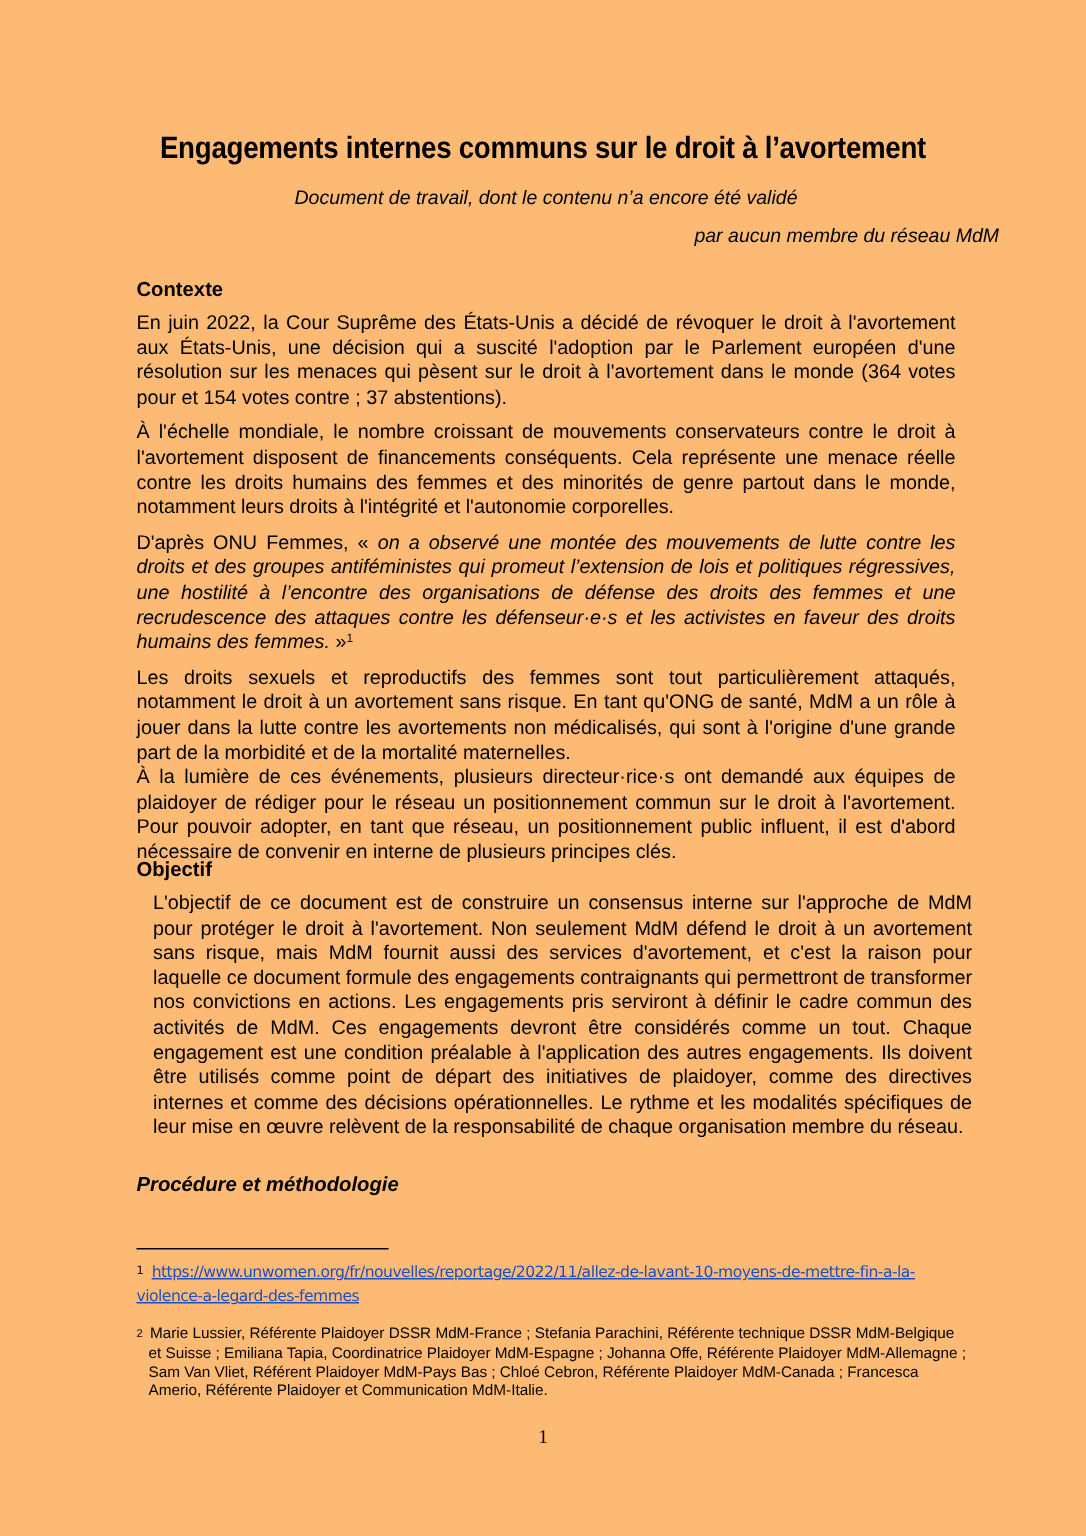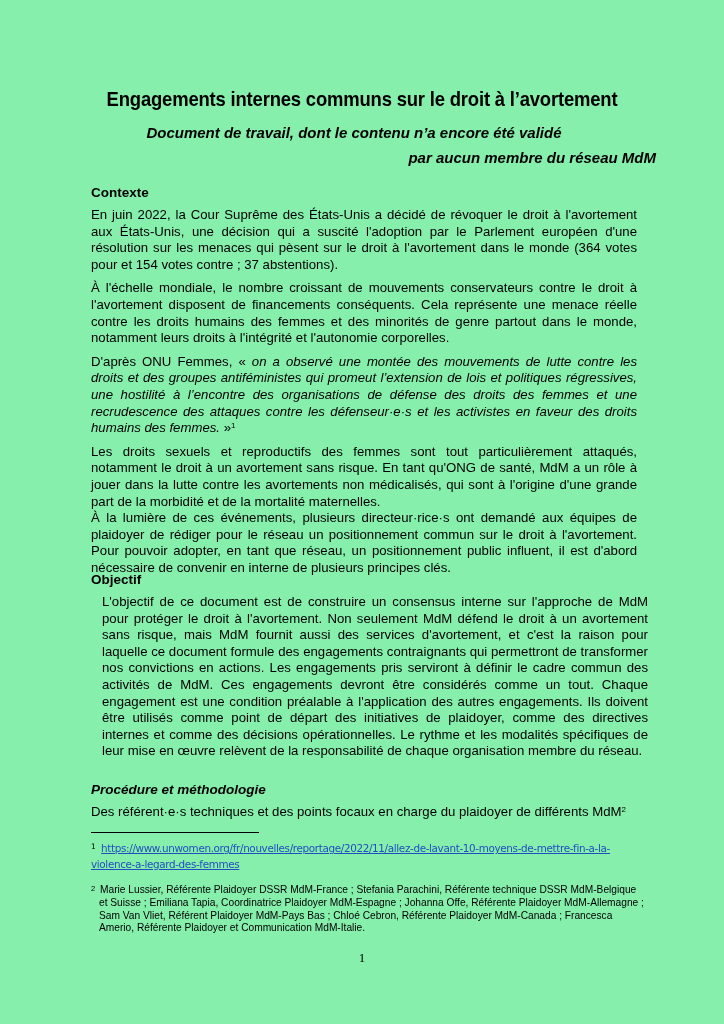--- a/index.html
+++ b/index.html
@@ -1,22 +1,22 @@
 <!DOCTYPE html>
 <html><head>
 <meta charset="utf-8">
 <style>
   html, body { margin: 0; padding: 0; background: #ffffff; }
   body { width: 724px; height: 1024px; position: relative; overflow: hidden; color: #000; }
-  .page { position: absolute; left: 0; top: 0; width: 724px; height: 1024px; background: #86efac; }
+  .page { position: absolute; left: 0; top: 0; width: 724px; height: 1024px; background: #fdba74; }
   .title { position: absolute; left: 60px; width: 604px; top: 87px; text-align: center;
            font-family: "Liberation Sans", sans-serif; font-weight: bold; font-size: 20.5px;
            transform: scaleX(0.9); transform-origin: center; letter-spacing: -0.2px; }
-  .subtitle { position: absolute; left: 52px; width: 604px; text-align: center;
-              font-family: "Liberation Sans", sans-serif; font-weight: bold; font-style: italic; font-size: 15px; }
+  .subtitle { position: absolute; left: 62px; width: 604px; text-align: center;
+              font-family: "Liberation Sans", sans-serif; font-weight: normal; font-style: italic; font-size: 13px; }
   .sub1 { top: 124px; }
   .sub2 { top: 149px; text-align: right; }
   h2 { position: absolute; left: 91px; margin: 0; font-family: "Liberation Sans", sans-serif;
        font-weight: bold; font-size: 13.5px; }
   p.body { margin: 0; font-size: 13.2px; line-height: 16.6px; text-align: justify; }
   .block { position: absolute; left: 91px; width: 546px; font-family: "Liberation Sans", sans-serif; }
   sup { font-size: 8px; vertical-align: top; position: relative; top: -2px; }
   .fn-rule { position: absolute; left: 91px; top: 832px; width: 168px; height: 1px; background: #000; }
   .fn { position: absolute; left: 91px; width: 546px; font-family: "Liberation Sans", sans-serif; font-size: 10.2px; line-height: 12.8px; }
   .fn1 { top: 840px; font-family: "DejaVu Sans", sans-serif; font-size: 10.4px; line-height: 16px; }
@@ -43,23 +43,20 @@
     <p class="body" style="margin-top:7px;">Les droits sexuels et reproductifs des femmes sont tout particulièrement attaqués, notamment le droit à un avortement sans risque. En tant qu'ONG de santé, MdM a un rôle à jouer dans la lutte contre les avortements non médicalisés, qui sont à l'origine d'une grande part de la morbidité et de la mortalité maternelles.</p>
     <p class="body" style="margin-top:0;">À la lumière de ces événements, plusieurs directeur·rice·s ont demandé aux équipes de plaidoyer de rédiger pour le réseau un positionnement commun sur le droit à l'avortement. Pour pouvoir adopter, en tant que réseau, un positionnement public influent, il est d'abord nécessaire de convenir en interne de plusieurs principes clés.</p>
   </div>
 
   <h2 style="top:572px;">Objectif</h2>
   <div class="block" style="top:594px;margin-left:11px;">
     <p class="body">L'objectif de ce document est de construire un consensus interne sur l'approche de MdM pour protéger le droit à l'avortement. Non seulement MdM défend le droit à un avortement sans risque, mais MdM fournit aussi des services d'avortement, et c'est la raison pour laquelle ce document formule des engagements contraignants qui permettront de transformer nos convictions en actions. Les engagements pris serviront à définir le cadre commun des activités de MdM. Ces engagements devront être considérés comme un tout. Chaque engagement est une condition préalable à l'application des autres engagements. Ils doivent être utilisés comme point de départ des initiatives de plaidoyer, comme des directives internes et comme des décisions opérationnelles. Le rythme et les modalités spécifiques de leur mise en œuvre relèvent de la responsabilité de chaque organisation membre du réseau.</p>
   </div>
 
   <h2 style="top:782px;font-style:italic;">Procédure et méthodologie</h2>
-  <div class="block" style="top:804px;">
-    <p class="body" style="text-align:left;"><span>Des référent·e·s techniques et des points focaux en charge du plaidoyer de différents MdM</span><sup>2</sup></p>
-  </div>
 
   <div class="fn-rule"></div>
   <div class="fn fn1">
     <span class="fn-num">1</span>
     <a>https://www.unwomen.org/fr/nouvelles/reportage/2022/11/allez-de-lavant-10-moyens-de-mettre-fin-a-la-violence-a-legard-des-femmes</a>
   </div>
   <div class="fn fn2">
     <span class="fn-num">2</span>
     <span>Marie Lussier, Référente Plaidoyer DSSR MdM-France ; Stefania Parachini, Référente technique DSSR MdM-Belgique et Suisse ; Emiliana Tapia, Coordinatrice Plaidoyer MdM-Espagne ; Johanna Offe, Référente Plaidoyer MdM-Allemagne ; Sam Van Vliet, Référent Plaidoyer MdM-Pays Bas ; Chloé Cebron, Référente Plaidoyer MdM-Canada ; Francesca Amerio, Référente Plaidoyer et Communication MdM-Italie.</span>
   </div>

